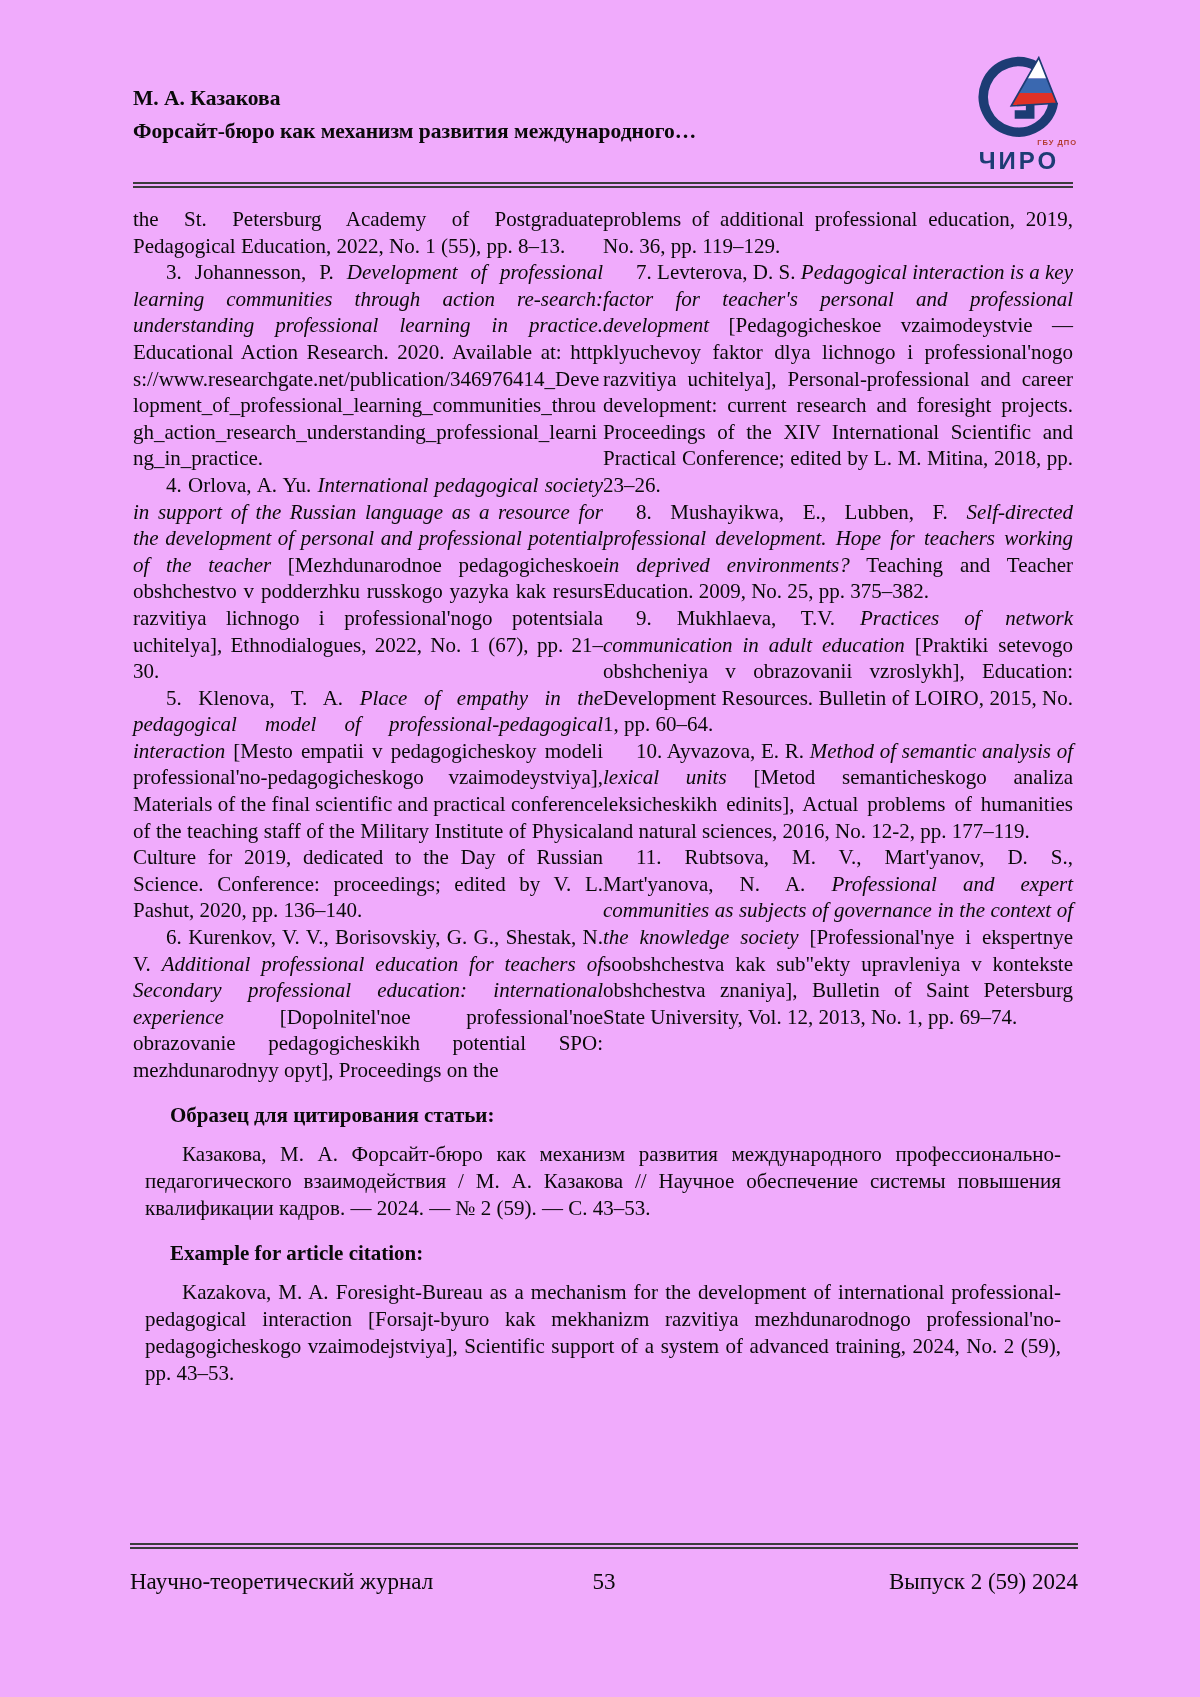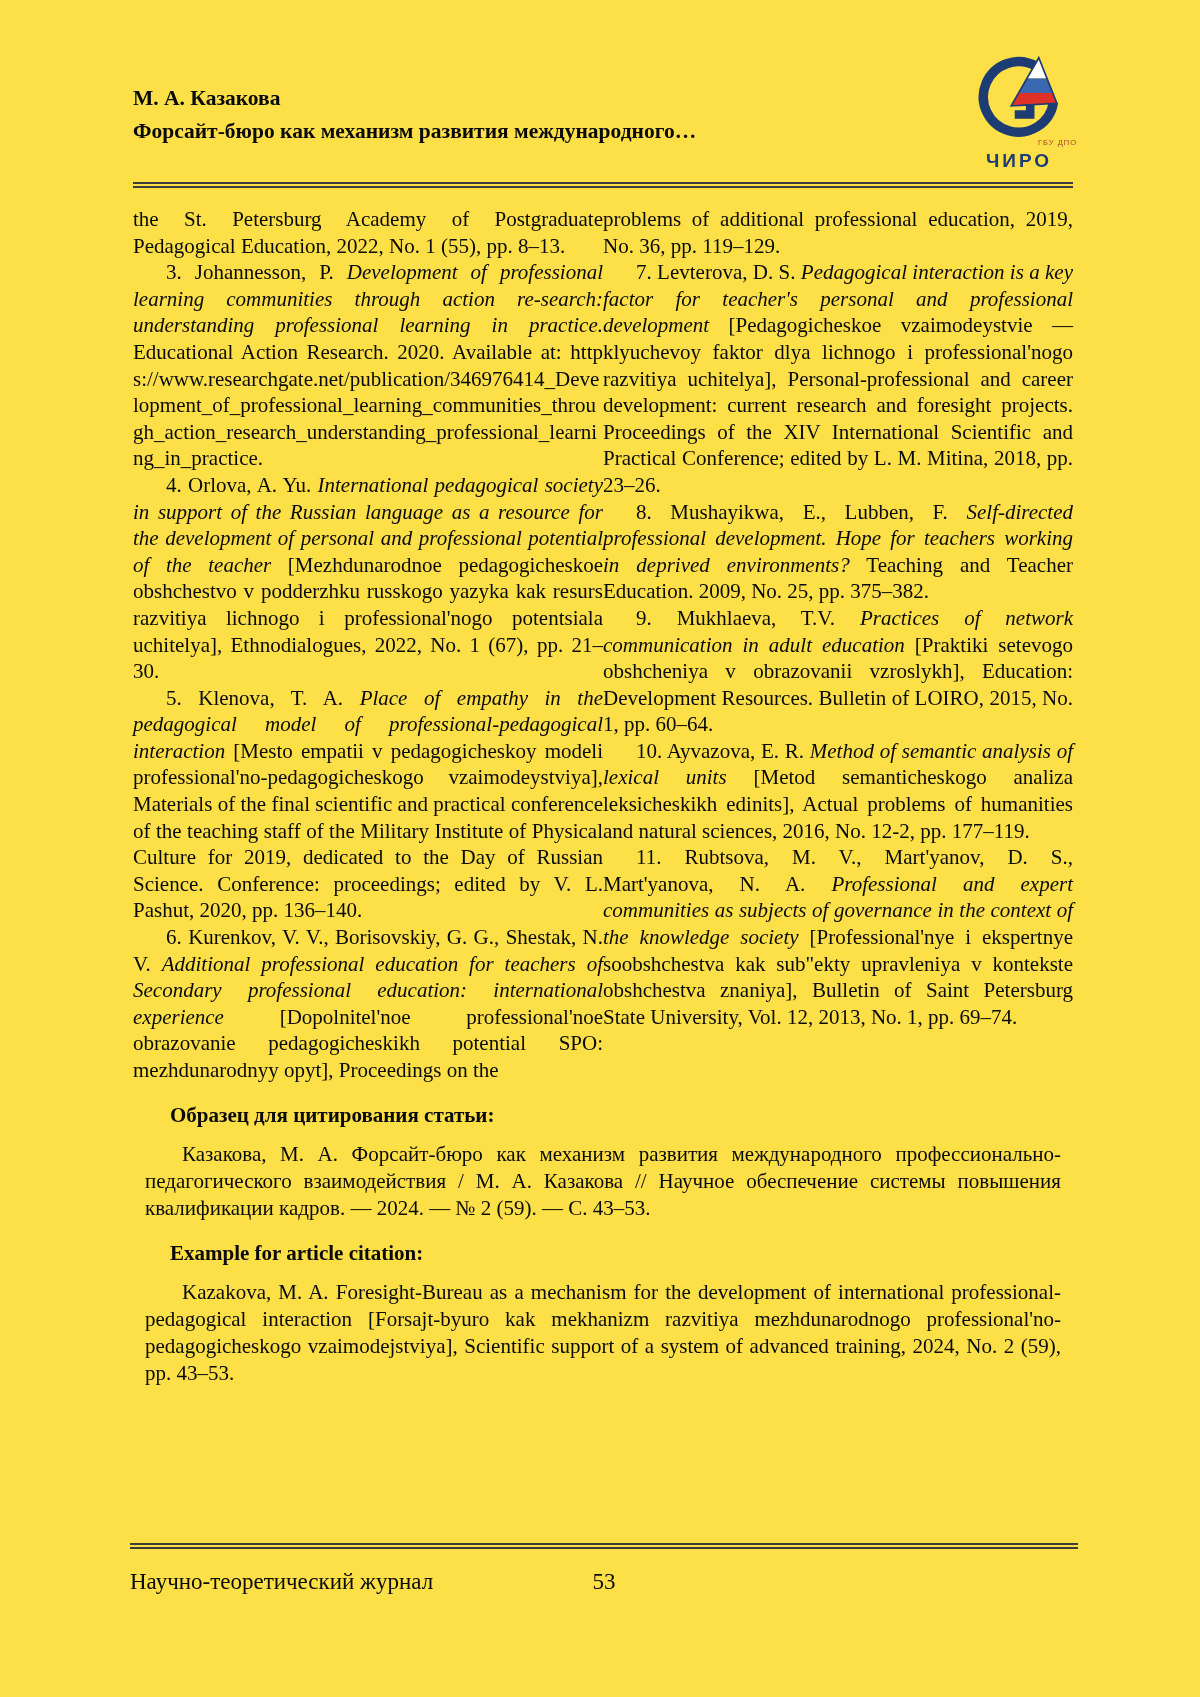--- a/index.html
+++ b/index.html
@@ -1,40 +1,40 @@
 <!DOCTYPE html>
 <html lang="ru"><head>
 <meta charset="utf-8">
 <style>
   html, body { margin: 0; padding: 0; background: #ffffff; }
   .page {
     position: relative;
     width: 1200px;
     height: 1697px;
-    background: #fde047;
+    background: #f0abfc;
     font-family: "Liberation Serif", "DejaVu Serif", serif;
     color: #0a0a0a;
     overflow: hidden;
     box-sizing: border-box;
   }
   .content { position: absolute; left: 133px; width: 940px; top: 0; }
 
   
   .hdr { display: flex; justify-content: space-between; align-items: flex-start; margin-top: 56px; }
   .hdr-titles { padding-top: 26px; font-weight: bold; font-size: 21.5px; line-height: 33px; }
   .logo-block { width: 128px; text-align: center; flex: 0 0 auto; margin-right: -10px; }
   .logo-emblem { width: 86px; height: 86px; display: block; margin: 0 auto; }
   .logo-caption {
     font-family: "Liberation Sans", sans-serif;
     font-size: 7.5px; letter-spacing: 1px; color: #b23b30;
-    text-align: right; padding-right: 6px; margin-top: -4px; font-weight: normal;
+    text-align: right; padding-right: 6px; margin-top: -4px; font-weight: bold;
   }
   .logo-word {
     font-family: "Liberation Sans", sans-serif;
-    font-size: 19px; font-weight: bold; color: #1d3c74; letter-spacing: 3px; line-height: 28px; text-align: center;
+    font-size: 24px; font-weight: bold; color: #1d3c74; letter-spacing: 3px; line-height: 28px; text-align: center;
   }
   .double-rule { height: 2px; border-top: 2px solid #3c3c3c; border-bottom: 2px solid #3c3c3c; margin-top: 7px; }
 
   
   .columns { display: flex; margin-top: 18px; }
   .col { flex: 1 1 0; text-align: justify; font-size: 21px; line-height: 26.6px; }
   .ref-para { margin: 0; }
   .ref-para.indent { text-indent: 33px; }
   .ref-para em { font-style: italic; }
   .break-all { word-break: break-all; }
@@ -116,15 +116,16 @@
       <p class="cit-body">Kazakova, M. A. Foresight-Bureau as a mechanism for the development of international professional-pedagogical interaction [Forsajt-byuro kak mekhanizm razvitiya mezhdunarodnogo professional'no-pedagogicheskogo vzaimodejstviya], Scientific support of a system of advanced training, 2024, No. 2 (59), pp. 43–53.</p>
     </section>
 
   </div>
 
   <footer class="footer">
     <div class="double-rule"></div>
     <div class="footer-row">
       <span class="footer-left">Научно-теоретический журнал</span>
       <span class="footer-center">53</span>
+      <span class="footer-right">Выпуск 2 (59) 2024</span>
     </div>
   </footer>
 </div>
 
 </body></html>

